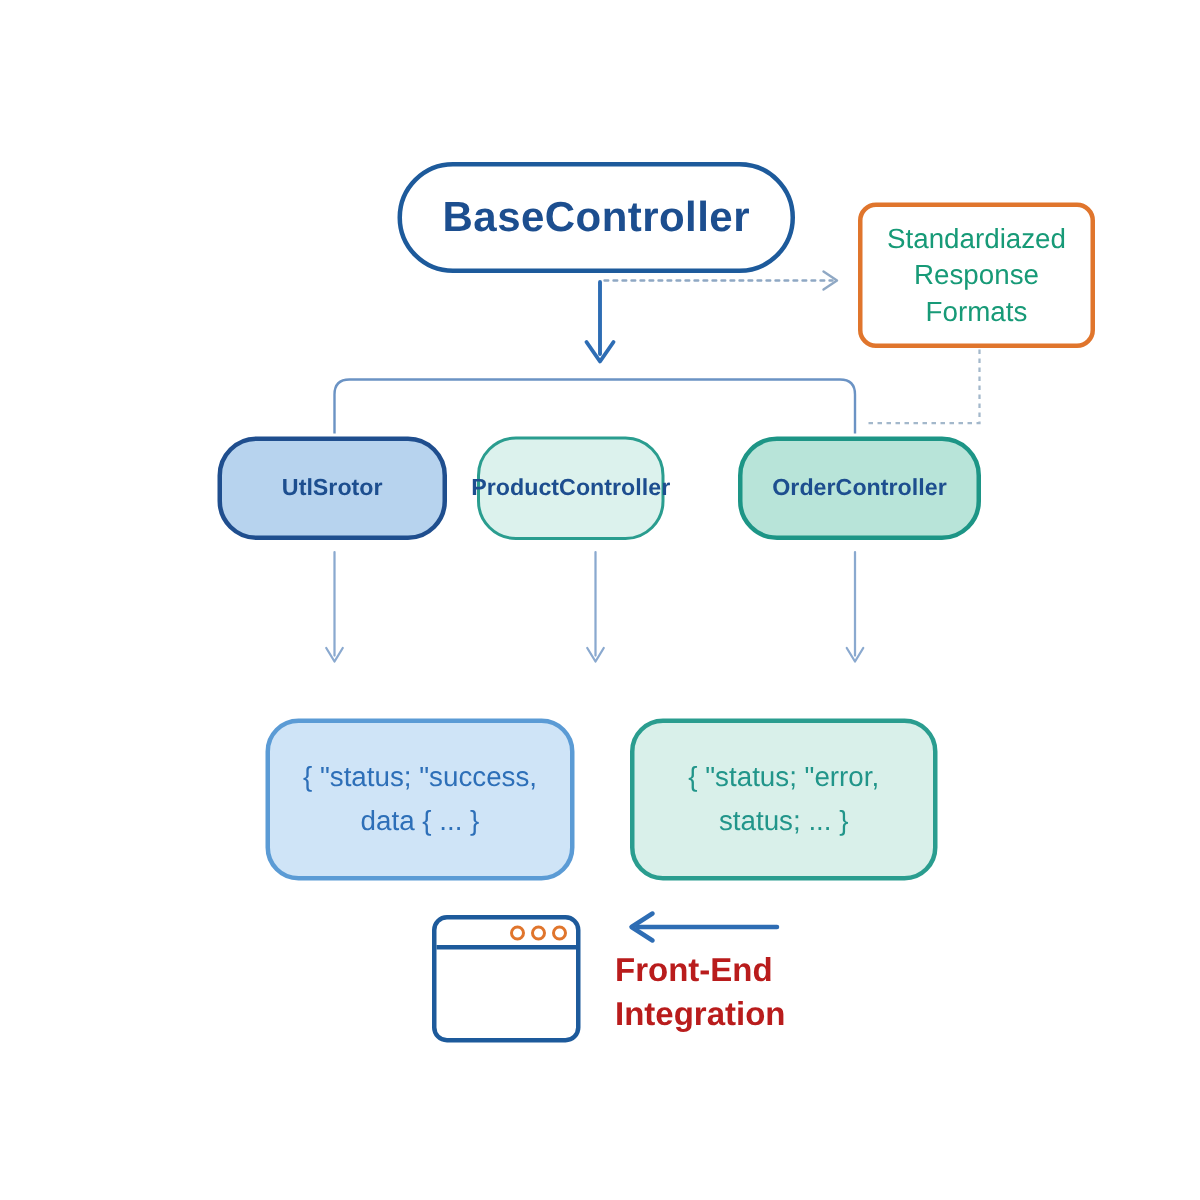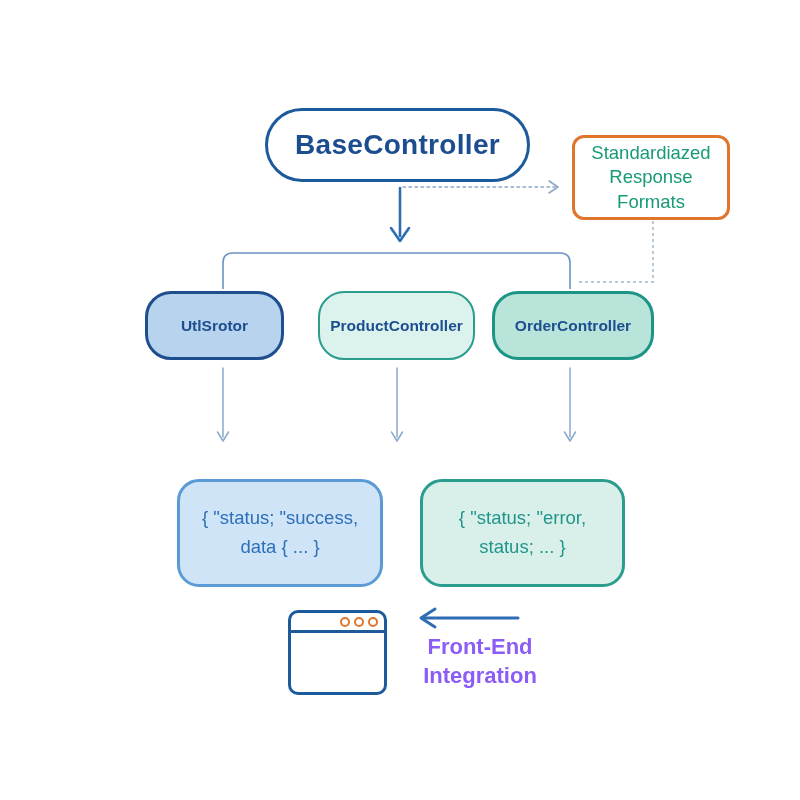--- a/index.html
+++ b/index.html
@@ -36,25 +36,25 @@
     letter-spacing: 0.3px;
   }
   .node-child {
     top: 291px; height: 69px;
     border-radius: 26px;
     color: #1d4e8f;
     font-size: 15.5px;
     font-weight: bold;
     white-space: nowrap;
   }
-  .node-user  { left: 145px; width: 139px; background: #b7d3ee; border: 3px solid #1f4e8e; }
-  .node-product { left: 318px; width: 157px; background: #dcf2ed; border: 2.5px solid #2a9d8f; }
+  .node-user  { left: 145px; width: 153px; background: #b7d3ee; border: 3px solid #1f4e8e; }
+  .node-product { left: 318px; width: 125px; background: #dcf2ed; border: 2.5px solid #2a9d8f; }
   .node-order { left: 492px; width: 162px; background: #b8e4d9; border: 3px solid #1d9586; }
   .annotation-box {
-    left: 572px; top: 135px; width: 158px; height: 85px;
+    left: 572px; top: 135px; width: 158px; height: 97px;
     border: 3px solid #e0752c;
     border-radius: 12px;
     color: #179a77;
     font-size: 18.5px;
     font-weight: 500;
     line-height: 1.3;
     padding: 2px 10px;
   }
   .json-box {
     top: 479px; height: 108px;
@@ -97,25 +97,25 @@
   .browser-dot {
     width: 6px; height: 6px;
     border: 2.5px solid #e0752c;
     border-radius: 50%;
     background: #ffffff;
   }
   .front-end-label {
     position: absolute;
     left: 410px; top: 633px;
     width: 140px;
-    color: #8b5cf6;
+    color: #b91c1c;
     font-size: 22px;
     font-weight: 600;
     line-height: 1.3;
-    text-align: center;
+    text-align: left;
   }
 </style>
 </head>
 <body>
 
 <div class="canvas">
 
   <svg class="connector-layer" viewBox="0 0 800 800" xmlns="http://www.w3.org/2000/svg">
 
     <g stroke="#2e6db4" stroke-width="2.6" fill="none" stroke-linecap="round" stroke-linejoin="round">

